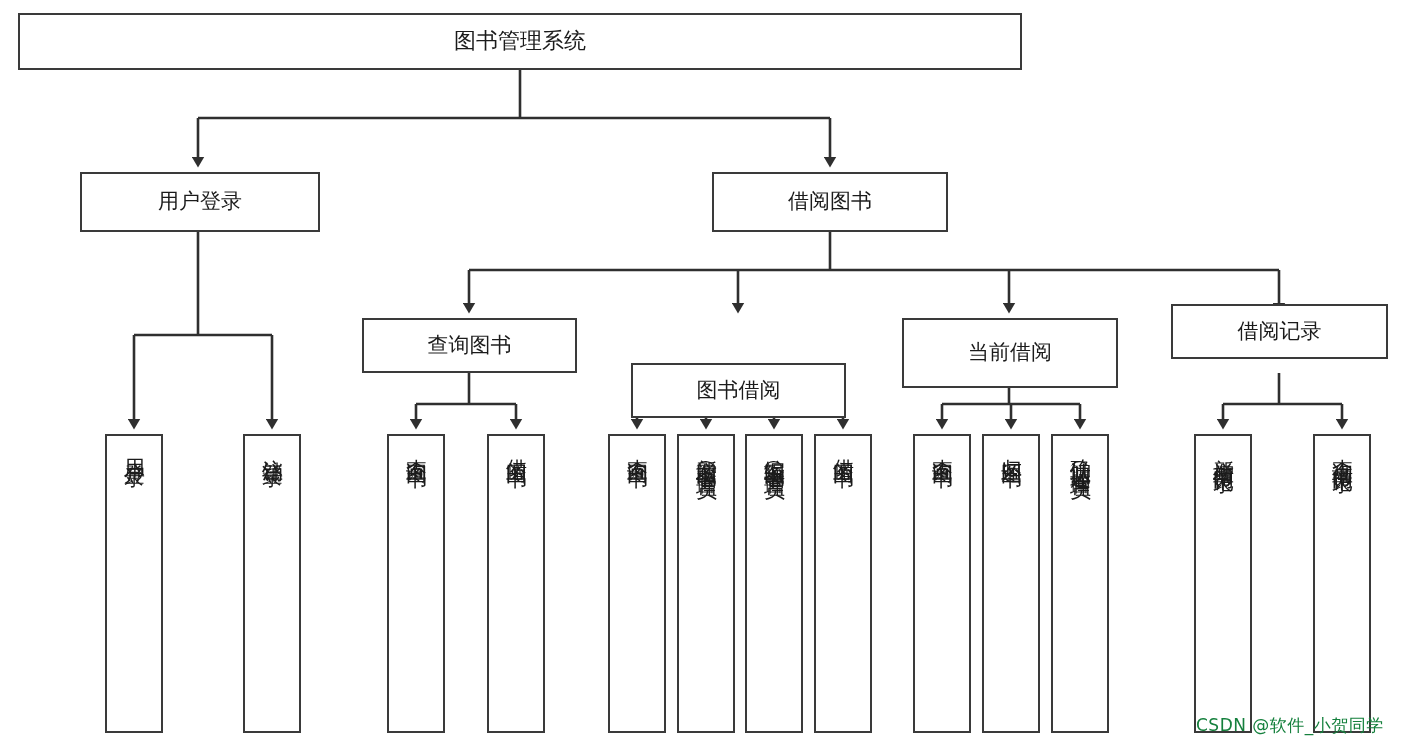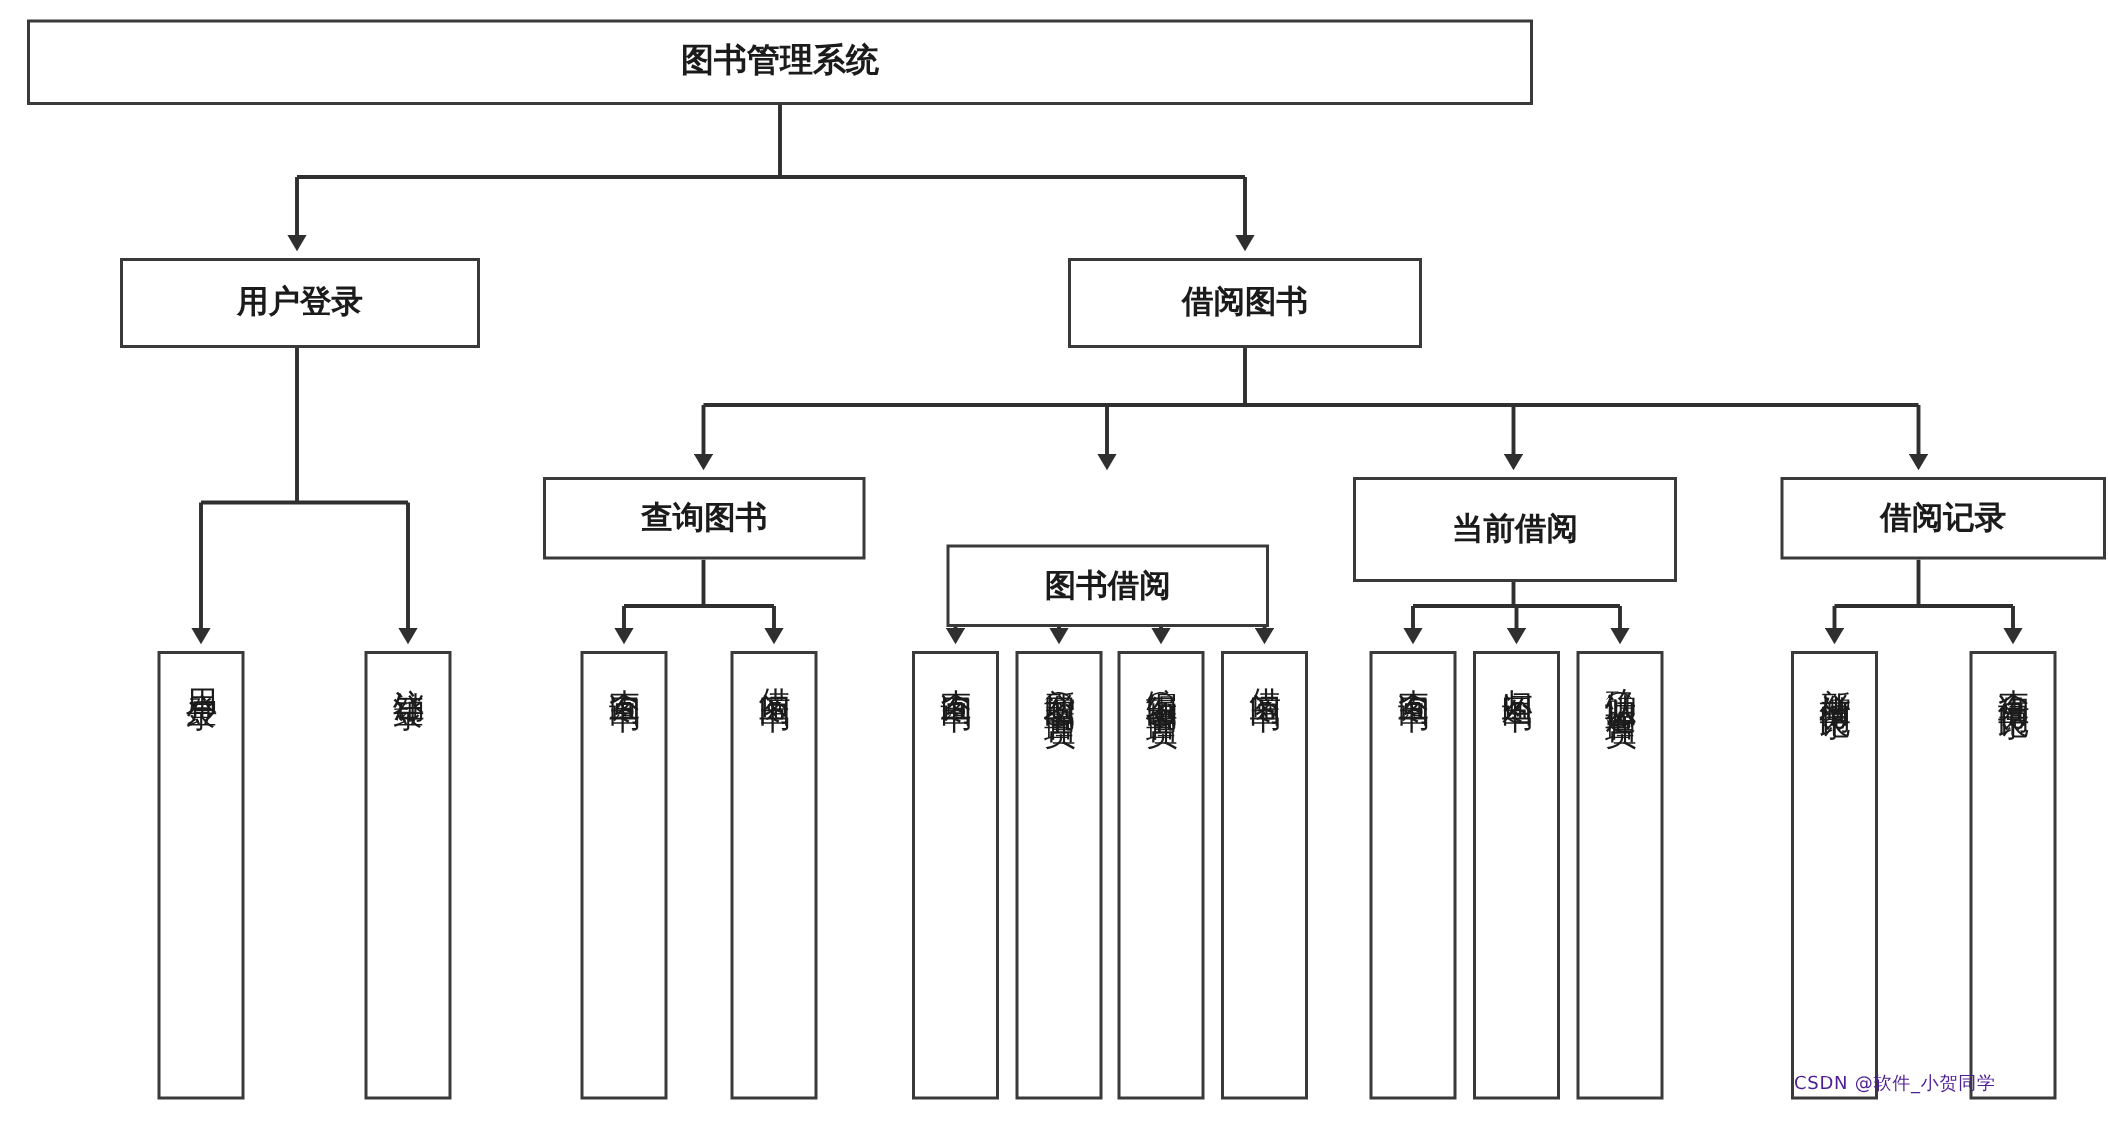--- a/index.html
+++ b/index.html
@@ -35,41 +35,40 @@
     color: #1b1b1b;
     line-height: 1.12;
   }
   .box .label {
     display: block;
     text-align: center;
     white-space: pre-line;
   }
   .box.h .label {
     font-size: 21px;
-    font-weight: bold;
   }
   .box.root .label {
     font-size: 22px;
   }
   .box.v {
     align-items: flex-start;
     justify-content: center;
     padding-top: 6px;
   }
   .box.v .label {
     writing-mode: vertical-rl;
     text-orientation: upright;
     font-size: 21px;
     letter-spacing: 3px;
     line-height: 1;
   }
   .watermark {
     position: absolute;
-    font-size: 12px;
-    color: #4c1d95;
+    font-size: 17px;
+    color: #15803d;
     white-space: nowrap;
     letter-spacing: 0.5px;
   }
 </style>
 </head>
 <body>
 
 <div id="canvas">
 
   <svg class="diagram" viewBox="0 0 1405 747">
@@ -135,21 +134,21 @@
 
   <div class="box h" style="left:362px; top:318px; width:215px; height:55px;">
     <span class="label">查询图书</span>
   </div>
   <div class="box h" style="left:631px; top:318px; width:215px; height:55px;margin-top:45px;">
     <span class="label">图书借阅</span>
   </div>
   <div class="box h" style="left:902px; top:318px; width:216px; height:70px;">
     <span class="label">当前借阅</span>
   </div>
-  <div class="box h" style="left:1171px; top:318px; width:217px; height:55px;margin-left:16px;">
+  <div class="box h" style="left:1171px; top:304px; width:217px; height:55px;">
     <span class="label">借阅记录</span>
   </div>
 
   <div class="box v" style="left:105px; top:434px; width:58px; height:299px;">
     <span class="label">用户登录</span>
   </div>
   <div class="box v" style="left:243px; top:434px; width:58px; height:299px;">
     <span class="label">注销登录</span>
   </div>
 

